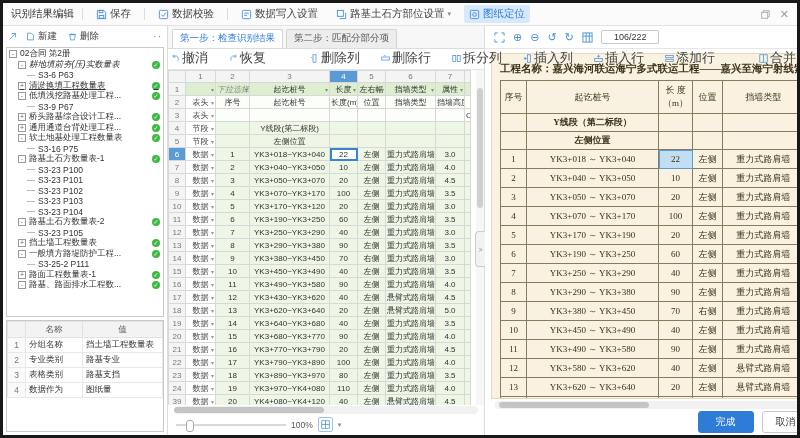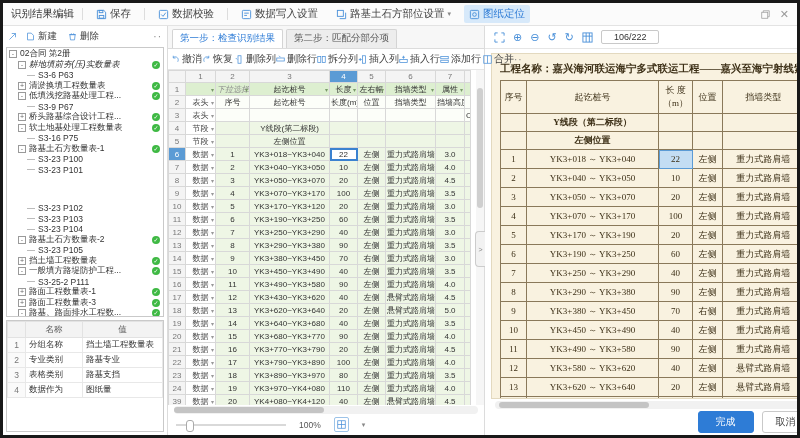--- a/index.html
+++ b/index.html
@@ -34,21 +34,21 @@
   .props-box{margin:3px 3px 3px;border:1px solid #c9c9c9;flex:1;min-height:0;overflow:hidden;}
   .props-tbl{border-collapse:collapse;width:100%;font-size:8.5px;color:#333;}
   .props-tbl th{background:#f3f3f3;font-weight:normal;color:#555;border:1px solid #e2e2e2;height:13px;}
   .props-tbl td{border:1px solid #e8e8e8;height:14px;padding:0 3px;white-space:nowrap;overflow:hidden;}
   .props-idx{width:11px;text-align:center;color:#777;background:#fafafa;}
   .props-name{width:50px;}
   
   .tabsrow{height:20px;flex:0 0 auto;display:flex;align-items:flex-end;gap:3px;padding:2px 4px 0;background:#f7f7f7;border-bottom:1px solid #dcdcdc;}
   .tab{font-size:9.5px;padding:2px 7px 3px;border:1px solid #d4d4d4;border-bottom:none;border-radius:2px 2px 0 0;background:#ededed;color:#555;white-space:nowrap;}
   .tab.active{background:#fff;color:#2e7cd6;}
-  .edit-toolbar{height:20px;flex:0 0 auto;display:flex;align-items:center;gap:0;padding:0 3px;font-size:10px;color:#444;border-bottom:1px solid #e6e6e6;white-space:nowrap;}
+  .edit-toolbar{height:20px;flex:0 0 auto;display:flex;align-items:flex-start;gap:21px;padding:0 3px;font-size:13px;color:#444;border-bottom:1px solid #e6e6e6;white-space:nowrap;}
   .et-btn{display:flex;align-items:center;gap:2px;}
   .et-btn .ico{width:9px;height:9px;}
   .et-sep{width:1px;height:11px;background:#ddd;margin:0 1px;}
   .et-more{margin-left:auto;color:#888;letter-spacing:1px;}
   .gridwrap{flex:1;min-height:0;position:relative;overflow:hidden;}
   .grid{border-collapse:collapse;table-layout:fixed;font-size:8px;color:#333;width:302px;}
   .grid td,.grid th{border:1px solid #d8d8d8;height:13px;padding:0 1px;overflow:hidden;white-space:nowrap;text-align:center;font-weight:normal;box-sizing:border-box;}
   .grid thead th{background:#f4f4f4;color:#777;height:12px;font-size:8px;}
   .grid thead th.selcol{background:#5b9bd5;color:#fff;}
   .rn{background:#f4f4f4;color:#777;}
@@ -60,21 +60,21 @@
   tr.selector .caret{position:absolute;right:1px;top:3px;font-size:6px;color:#7a9a6a;}
   tr.k-header td.gc{background:#fcfef9;}
   tr.k-section td.gc{background:#eef6e5;}
   tr.k-data td.gc{background:#eef6e5;}
   td.cell-sel{background:#fff !important;outline:2px solid #3b82d0;outline-offset:-2px;}
   .vscroll{position:absolute;right:0;top:0;bottom:0;width:8px;background:#f6f6f6;}
   .vscroll .thumb{position:absolute;left:1px;width:6px;top:18px;height:120px;background:#cfcfcf;border-radius:3px;}
   .collapse-tab{position:absolute;right:-1px;top:205px;width:9px;height:34px;background:#f2f2f2;border:1px solid #ccc;border-right:none;border-radius:4px 0 0 4px;font-size:7px;color:#888;display:flex;align-items:center;justify-content:center;z-index:5;}
   .mid-hscroll{height:8px;flex:0 0 auto;margin:1px 6px 0;background:#f1f1f1;border-radius:4px;position:relative;}
   .mid-hscroll .thumb{position:absolute;left:0;top:1px;height:6px;width:150px;background:#c4c4c4;border-radius:3px;}
-  .zoombar{height:21px;flex:0 0 auto;display:flex;align-items:center;gap:13px;padding:0 8px;font-size:8.5px;color:#555;}
+  .zoombar{height:21px;flex:0 0 auto;display:flex;align-items:center;gap:5px;padding:0 8px;font-size:8.5px;color:#555;}
   .slider{width:110px;height:2px;background:#d9d9d9;position:relative;}
   .slider .knob{position:absolute;left:10px;top:-4px;width:6px;height:10px;background:#fff;border:1px solid #aaa;border-radius:3px;}
   .zoomgrid{width:13px;height:13px;border:1px solid #9cc3e8;border-radius:2px;display:flex;align-items:center;justify-content:center;}
   
   .pv-toolbar{height:22px;flex:0 0 auto;display:flex;align-items:center;gap:8px;padding:0 9px;border-bottom:1px solid #e6e6e6;color:#4a90d9;}
   .pv-glyph{font-size:11px;line-height:11px;color:#4a90d9;}
   .pagebox{border:1px solid #c9c9c9;border-radius:2px;padding:1px 12px;font-size:9px;color:#333;background:#fff;}
   .doc-area{flex:1;min-height:0;padding:4px 6px 0;overflow:hidden;background:#fff;}
   .doc-page{height:100%;background:#f9f2e0;border:1px solid #e3d9bf;box-sizing:border-box;padding:6px 8px 0;
             font-family:"Liberation Serif","DejaVu Serif",serif;color:#3c2f16;overflow:hidden;}
@@ -180,40 +180,45 @@
           </div>
           <div class="tree-row" style="padding-left: 11px; font-style: italic;">
             <span class="expander">-</span>
             <span class="tree-label">耕地填前夯(压)实数量表</span>
             <span class="check">✓</span>
           </div>
           <div class="tree-row" style="padding-left: 20px;">
             <span class="tree-dash"></span>
             <span class="tree-label">S3-6 P63</span>
           </div>
-          <div class="tree-row" style="padding-left: 11px;">
+          <div class="tree-row" style="padding-left: 11px; text-decoration: underline;">
             <span class="expander">+</span>
             <span class="tree-label">清淤换填工程数量表</span>
             <span class="check">✓</span>
           </div>
           <div class="tree-row" style="padding-left: 11px;">
             <span class="expander">-</span>
             <span class="tree-label">低填浅挖路基处理工程...</span>
             <span class="check">✓</span>
           </div>
           <div class="tree-row" style="padding-left: 20px;">
             <span class="tree-dash"></span>
             <span class="tree-label">S3-9 P67</span>
           </div>
           <div class="tree-row" style="padding-left: 11px;">
             <span class="expander">+</span>
             <span class="tree-label">桥头路基综合设计工程...</span>
             <span class="check">✓</span>
           </div>
           <div class="tree-row" style="padding-left: 11px;">
+            <span class="expander">+</span>
+            <span class="tree-label">通用通道台背处理工程...</span>
+            <span class="check">✓</span>
+          </div>
+          <div class="tree-row" style="padding-left: 11px;">
             <span class="expander">-</span>
             <span class="tree-label">软土地基处理工程数量表</span>
             <span class="check">✓</span>
           </div>
           <div class="tree-row" style="padding-left: 20px;">
             <span class="tree-dash"></span>
             <span class="tree-label">S3-16 P75</span>
           </div>
           <div class="tree-row" style="padding-left: 11px;">
             <span class="expander">-</span>
@@ -221,21 +226,21 @@
             <span class="check">✓</span>
           </div>
           <div class="tree-row" style="padding-left: 20px;">
             <span class="tree-dash"></span>
             <span class="tree-label">S3-23 P100</span>
           </div>
           <div class="tree-row" style="padding-left: 20px;">
             <span class="tree-dash"></span>
             <span class="tree-label">S3-23 P101</span>
           </div>
-          <div class="tree-row" style="padding-left: 20px; margin-top: 28px;">
+          <div class="tree-row" style="padding-left: 20px;">
             <span class="tree-dash"></span>
             <span class="tree-label">S3-23 P102</span>
           </div>
           <div class="tree-row" style="padding-left: 20px;">
             <span class="tree-dash"></span>
             <span class="tree-label">S3-23 P103</span>
           </div>
           <div class="tree-row" style="padding-left: 20px;">
             <span class="tree-dash"></span>
             <span class="tree-label">S3-23 P104</span>
@@ -259,25 +264,20 @@
             <span class="tree-label">一般填方路堤防护工程...</span>
             <span class="check">✓</span>
           </div>
           <div class="tree-row" style="padding-left: 20px;">
             <span class="tree-dash"></span>
             <span class="tree-label">S3-25-2 P111</span>
           </div>
           <div class="tree-row" style="padding-left: 11px;">
             <span class="expander">+</span>
             <span class="tree-label">路面工程数量表-1</span>
-            <span class="check">✓</span>
-          </div>
-          <div class="tree-row" style="padding-left: 11px;">
-            <span class="expander">+</span>
-            <span class="tree-label">路面工程数量表-3</span>
             <span class="check">✓</span>
           </div>
           <div class="tree-row" style="padding-left: 11px;">
             <span class="expander">-</span>
             <span class="tree-label">路基、路面排水工程数...</span>
             <span class="check">✓</span>
           </div>
         </div>
       <div class="props-box">
         <table class="props-tbl">

